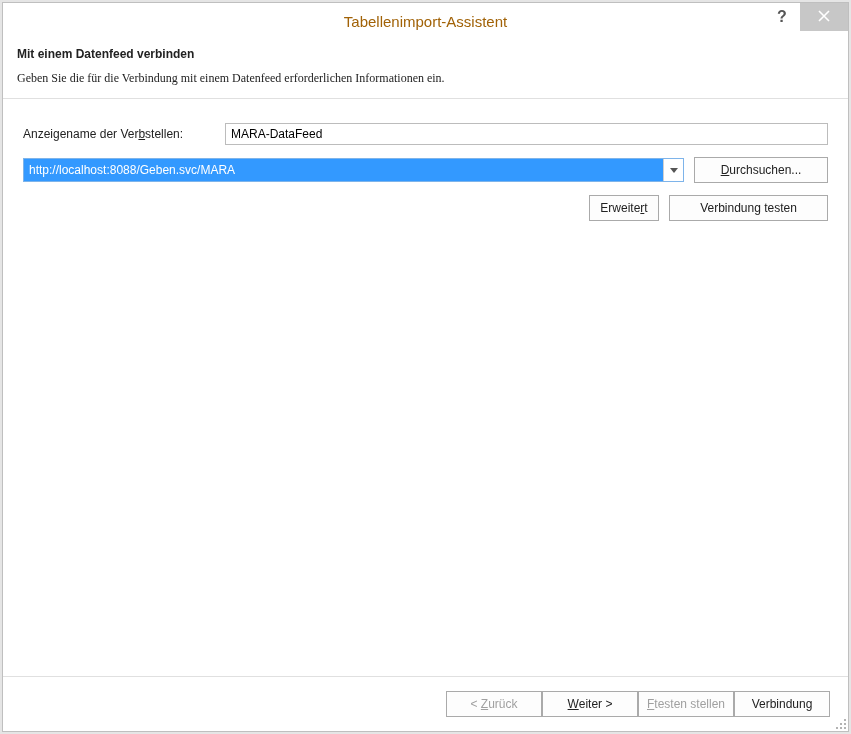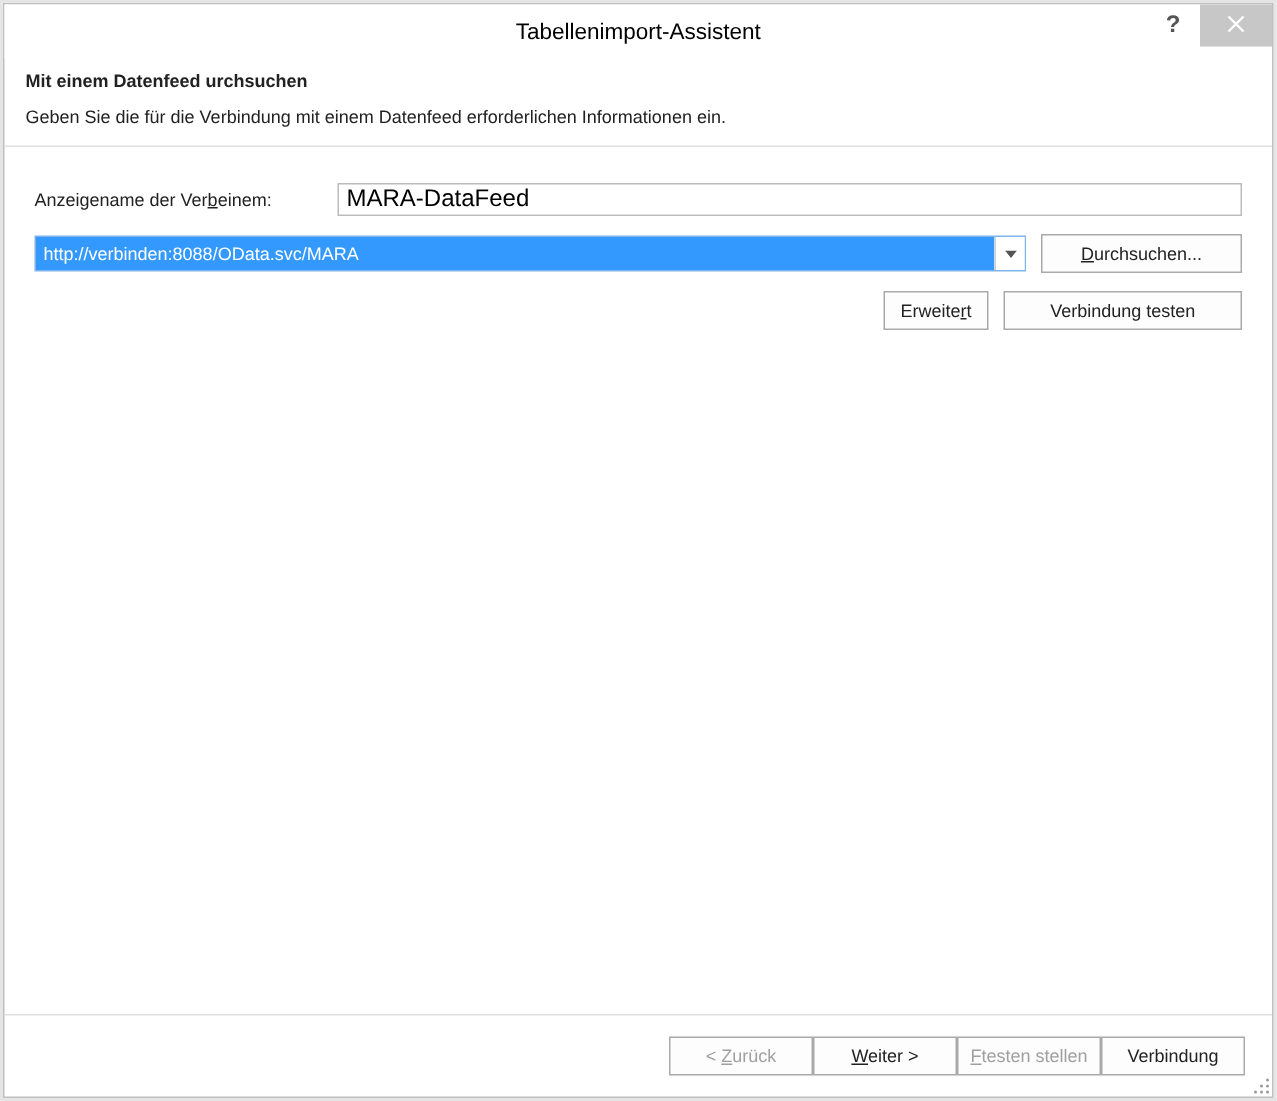--- a/index.html
+++ b/index.html
@@ -23,21 +23,21 @@
     .titlebar {
       height: 36px;
       display: flex;
       align-items: center;
       justify-content: center;
       position: relative;
       background: #fff;
     }
     .titlebar .title {
       font-size: 15px;
-      color: #000000;
+      color: #a16207;
     }
     .titlebar .controls {
       position: absolute;
       right: 0;
       top: 0;
       display: flex;
       height: 28px;
     }
     .help-btn {
       width: 36px; height: 28px;
@@ -58,20 +58,21 @@
     }
     .header-strip .heading {
       font-weight: bold;
       color: #222;
       font-size: 12px;
       margin-bottom: 10px;
     }
     .header-strip .desc {
       font-size: 12px;
       color: #222;
+      font-family: Liberation Serif, serif;
     }
     
     .content {
       flex: 1;
       padding: 24px 20px 10px 20px;
       position: relative;
     }
     .form-row {
       display: flex;
       align-items: center;
@@ -81,21 +82,21 @@
       width: 202px;
       color: #222;
       font-size: 12px;
     }
     .label-col .ul { text-decoration: underline; }
     .input-name {
       flex: 1;
       height: 22px;
       border: 1px solid #bcbcbc;
       padding: 1px 5px;
-      font-size: 16px;
+      font-size: 12px;
       font-family: inherit;
       outline: none;
     }
     .url-combo {
       flex: 1;
       height: 24px;
       border: 1px solid #7eb4ea;
       display:flex;
       align-items:center;
       position:relative;
@@ -177,36 +178,36 @@
         <span>
           <svg viewBox="0 0 12 12">
               <path d="M1 1 L11 11 M11 1 L1 11" stroke="#fff" stroke-width="1.6"></path>
             </svg>
         </span>
       </div>
     </div>
   </div>
 
   <div class="header-strip">
-    <div class="heading">Mit einem Datenfeed urchsuchen</div>
+    <div class="heading">Mit einem Datenfeed verbinden</div>
     <div class="desc">Geben Sie die für die Verbindung mit einem Datenfeed erforderlichen Informationen ein.</div>
   </div>
 
   <div class="content">
 
     <div class="form-row">
       <div class="label-col">
-        <span>Anzeigename der Ver</span><span class="ul">b</span><span>einem:</span>
+        <span>Anzeigename der Ver</span><span class="ul">b</span><span>stellen:</span>
       </div>
       <input type="text" class="input-name" value="MARA-DataFeed" style="">
     </div>
 
     <div class="form-row">
       <div class="url-combo">
-        <div class="url-text">http://verbinden:8088/OData.svc/MARA</div>
+        <div class="url-text">http://localhost:8088/Geben.svc/MARA</div>
         <div class="combo-arrow">
           <span>
             <svg viewBox="0 0 8 6">
                 <path d="M0 0 L4 5 L8 0 Z" fill="#555"></path>
               </svg>
           </span>
         </div>
       </div>
       <button class="btn browse-btn">
         <span class="ul">D</span><span>urchsuchen...</span>

